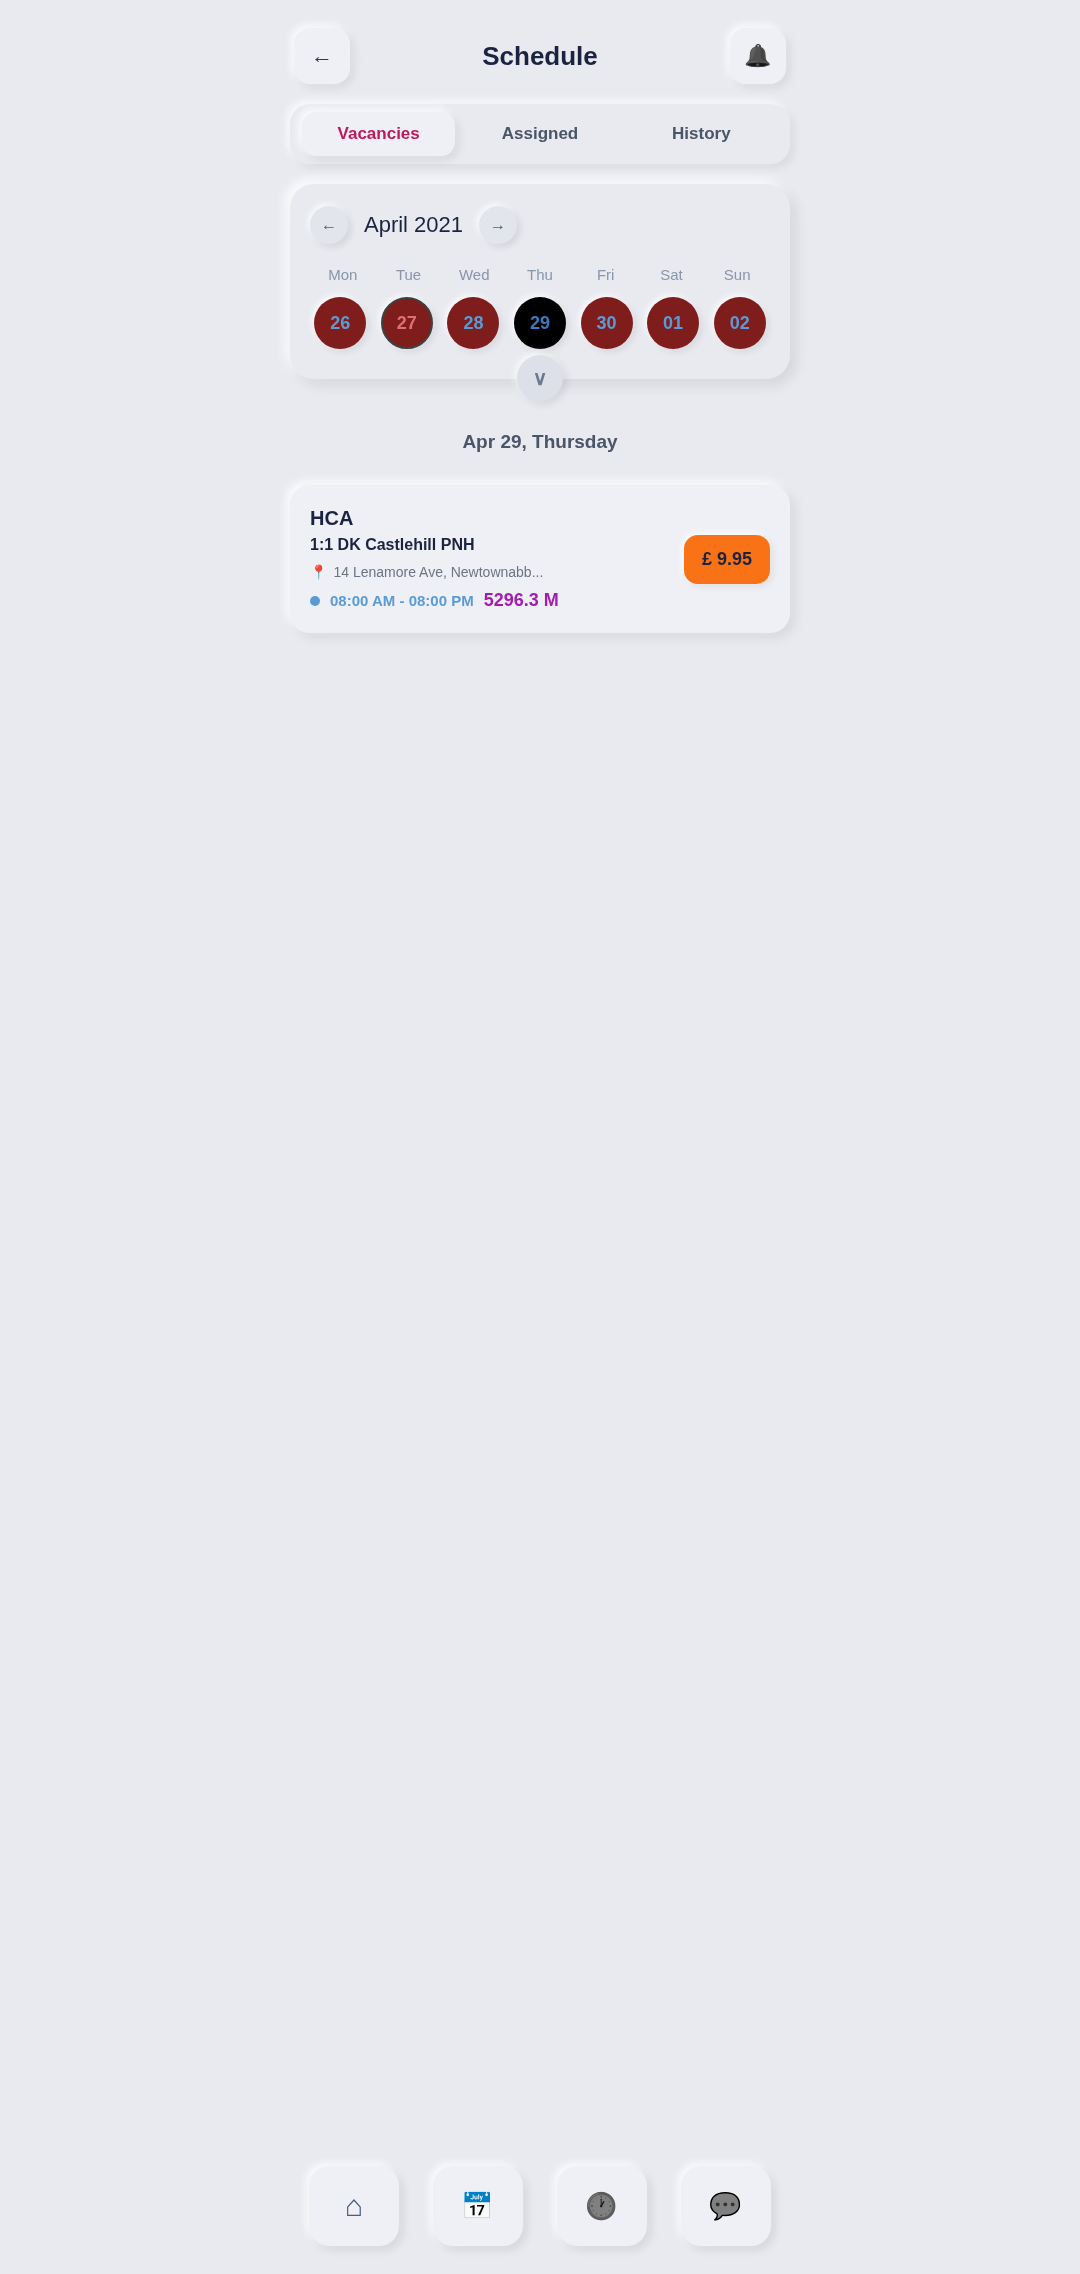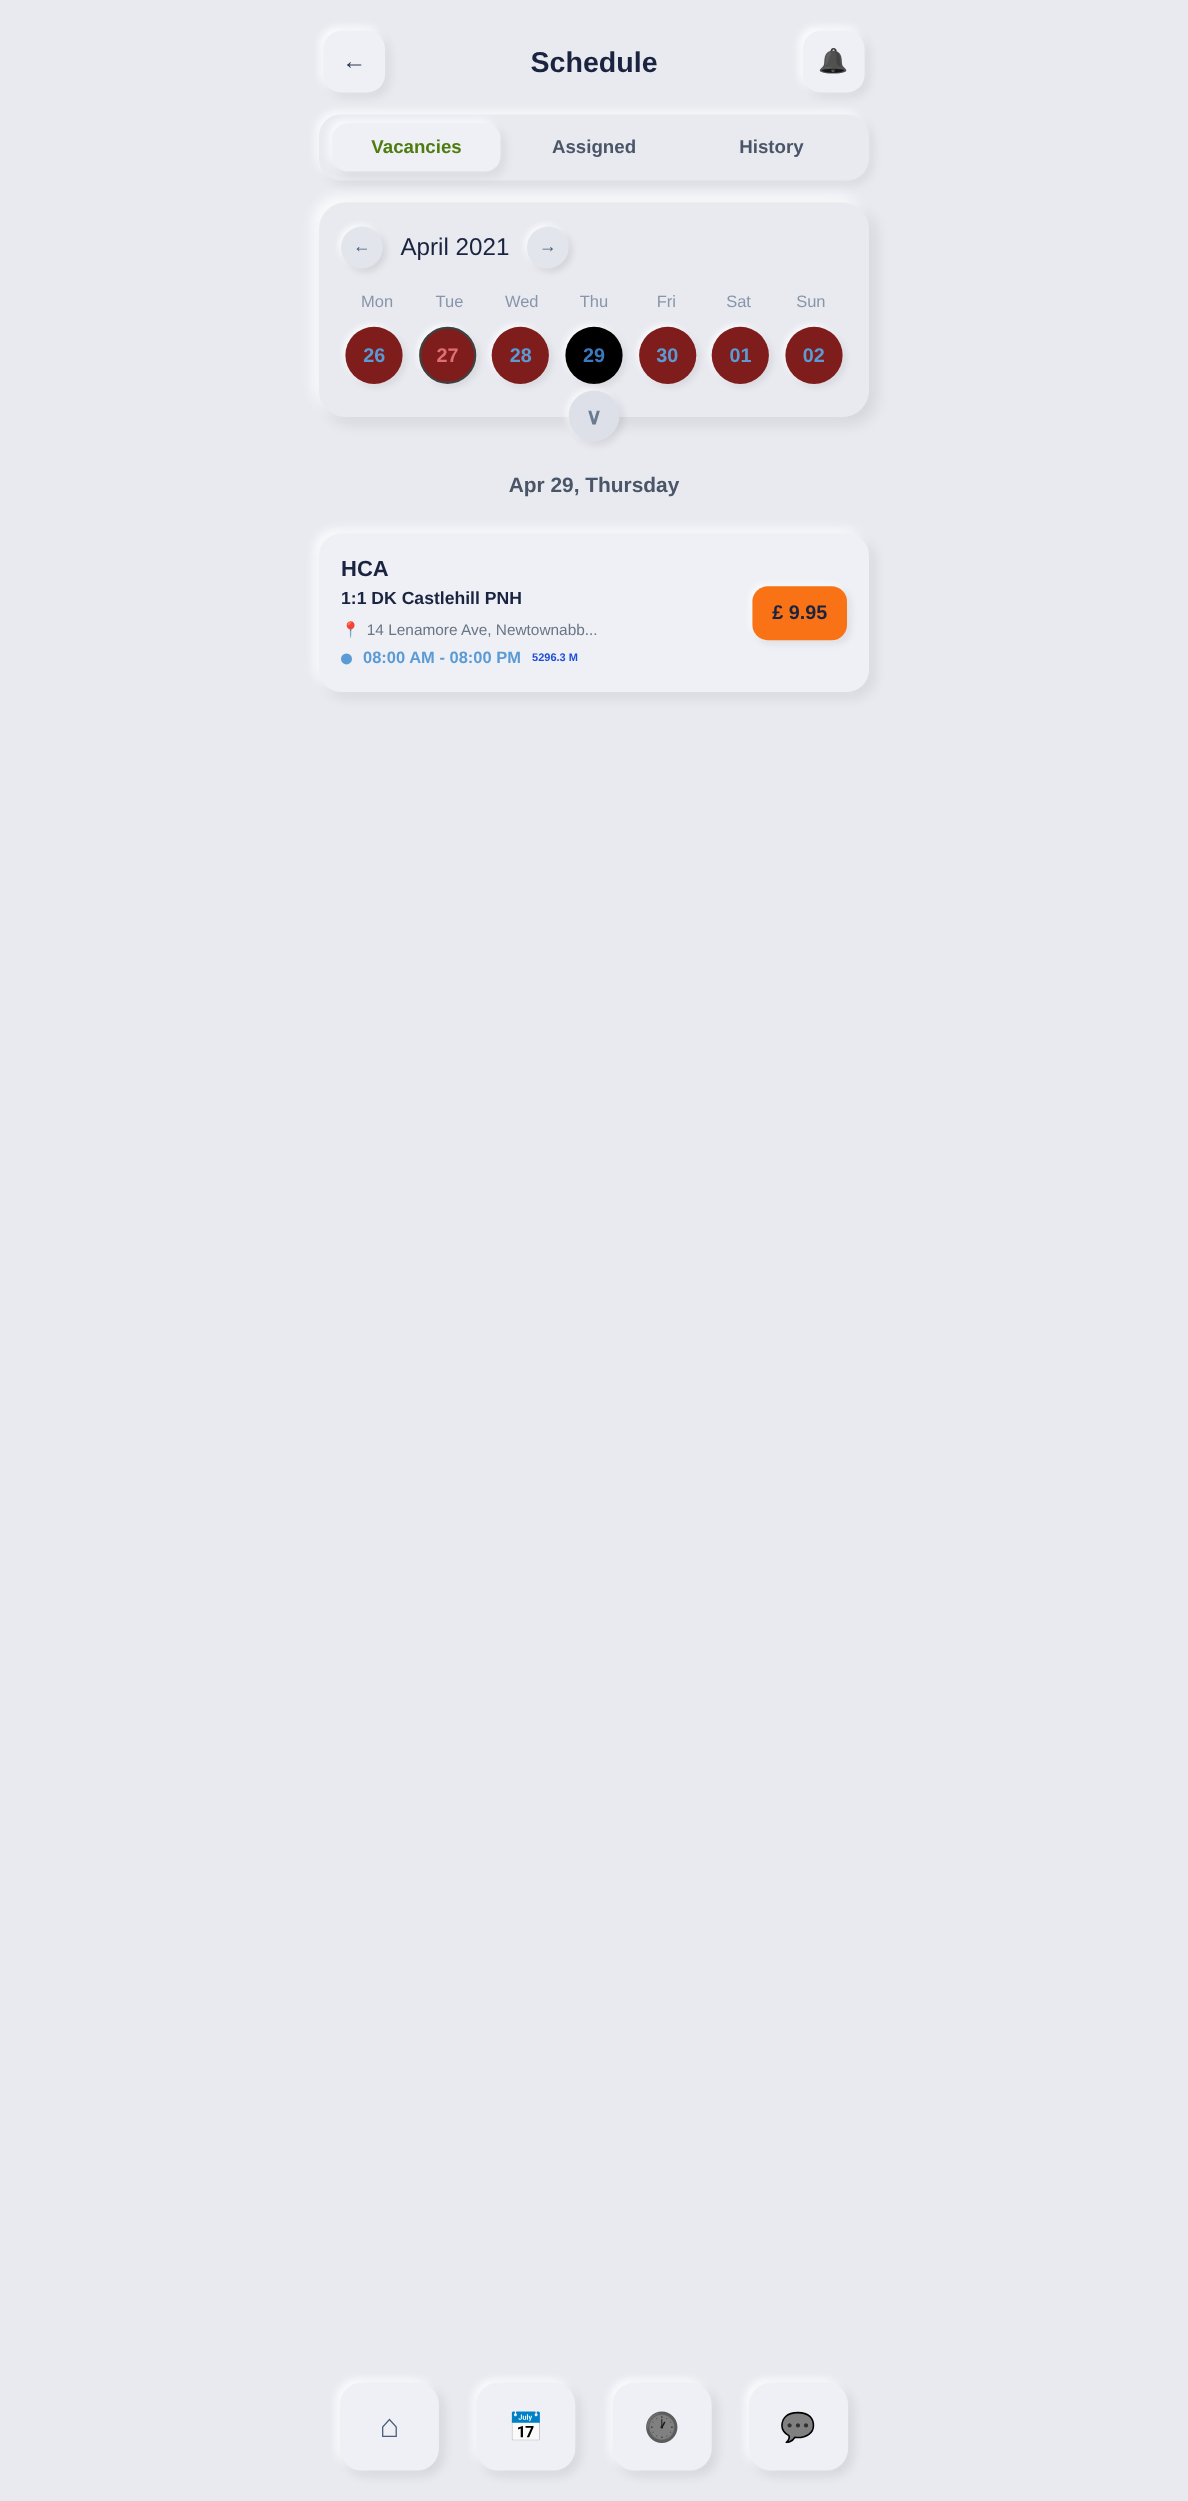--- a/index.html
+++ b/index.html
@@ -60,21 +60,21 @@
       padding: 12px 8px;
       border-radius: 14px;
       font-size: 17px;
       font-weight: 600;
       cursor: pointer;
       color: #4a5568;
     }
 
     .tab-item.active {
       background: #eef0f5;
-      color: #4d7c0f;
+      color: #be185d;
       box-shadow: 4px 4px 10px rgba(0,0,0,0.08), -3px -3px 8px rgba(255,255,255,0.9);
     }
 
     
     .calendar-card {
       margin: 0 20px 10px;
       background: #e8eaf0;
       border-radius: 24px;
       padding: 22px 20px 30px;
       box-shadow: 6px 6px 14px rgba(0,0,0,0.09), -5px -5px 12px rgba(255,255,255,0.85);
@@ -248,23 +248,23 @@
 
     .shift-dot {
       width: 10px;
       height: 10px;
       border-radius: 50%;
       background: #5b9bd5;
       flex-shrink: 0;
     }
 
     .shift-distance {
-      font-size: 10px;
+      font-size: 18px;
       font-weight: 600;
-      color: #1d4ed8;
+      color: #a21caf;
     }
 
     .shift-price-badge {
       background: #f97316;
       border-radius: 14px;
       padding: 14px 18px;
       font-size: 18px;
       font-weight: 700;
       color: #1a2340;
       white-space: nowrap;

